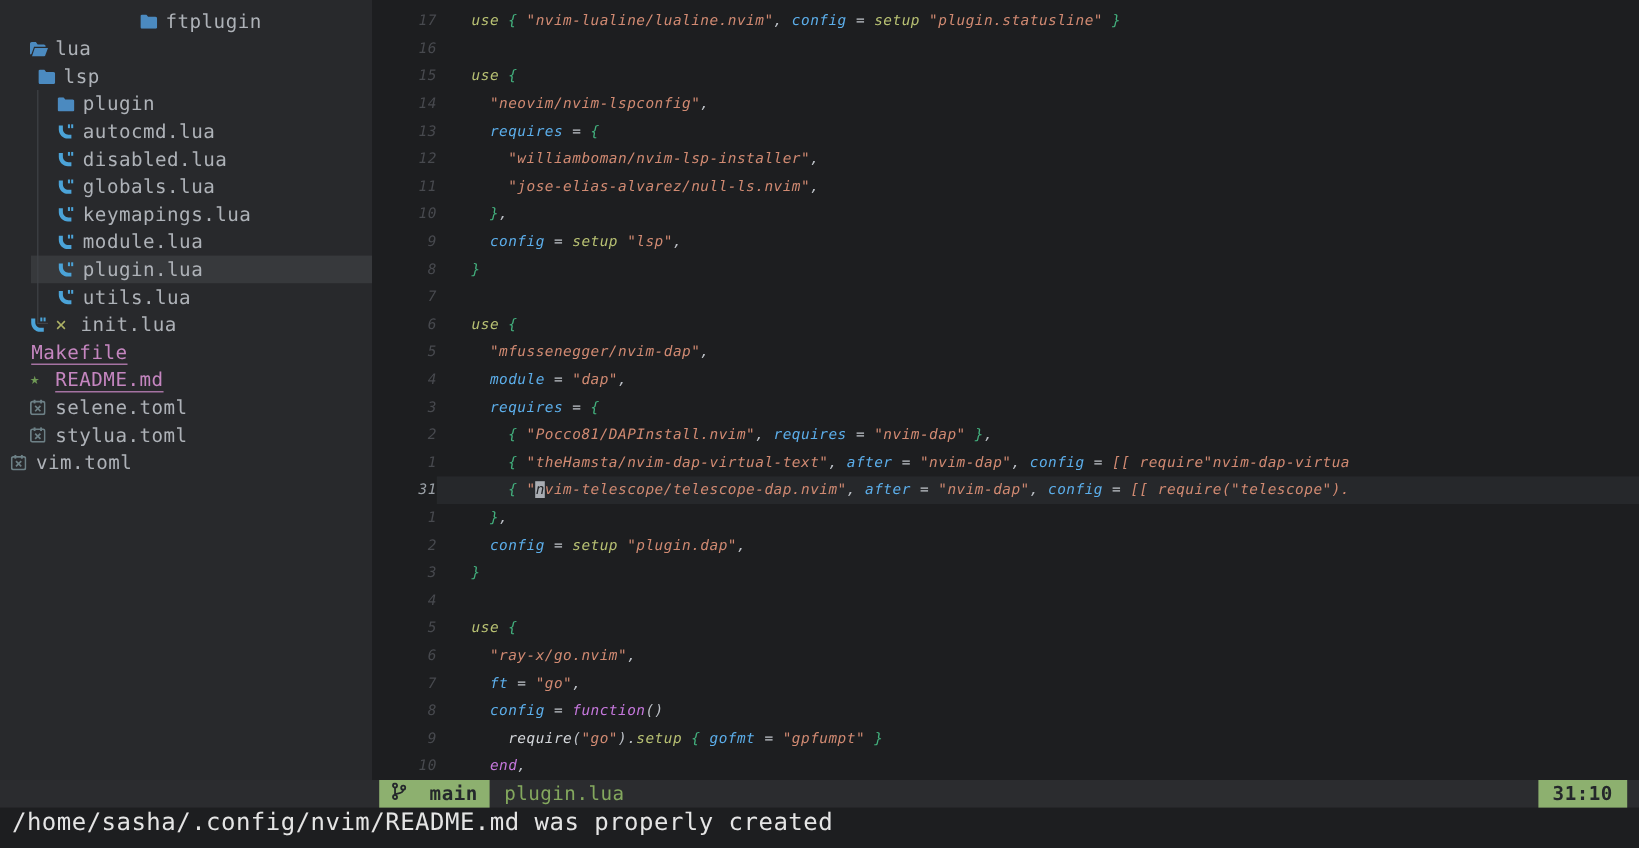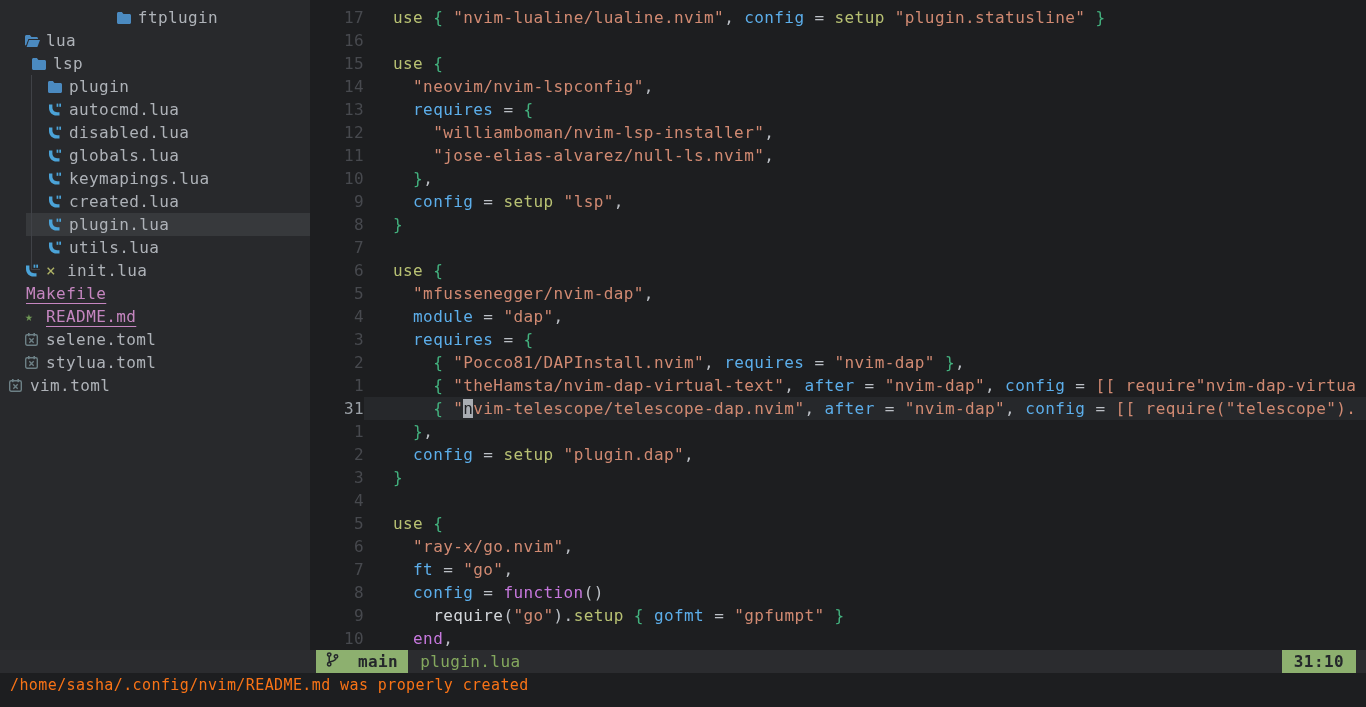--- a/index.html
+++ b/index.html
@@ -19,21 +19,21 @@
   .tree-item .mk{flex:none;width:21px;color:#aeb266;}
   .tree-item .lb{flex:none;}
   .sel{background:linear-gradient(to right,transparent 26px,#37393c 26px);}
   .special .lb{color:#c586c0;text-decoration:underline;text-underline-offset:4px;}
   .star{color:#6f9955;font-size:13px;width:21px;flex:none;}
   .guide{position:absolute;background:#404247;}
 
   
   .editor{position:absolute;left:310px;top:0;width:1056px;height:650px;
           padding-top:6px;box-sizing:border-box;overflow:hidden;}
-  .codeline{display:flex;height:23px;line-height:23px;font-size:16px;}
+  .codeline{display:flex;height:23px;line-height:23px;font-size:12px;font-style:italic;}
   .gutter{flex:none;width:54px;text-align:right;color:#47494e;
           letter-spacing:.4px;white-space:pre;}
   .code{flex:1;padding-left:29px;white-space:pre;letter-spacing:.4px;
         overflow:hidden;color:#bcc0c6;}
   .codeline.current .gutter{color:#9ba1a7;}
   .codeline.current .code{background:#26282b;}
   .kw{color:#b8c173}           
   .kw2{color:#c678dd}          
   .prop{color:#5caeea}         
   .str{color:#d18a72}          
@@ -48,21 +48,21 @@
   .seg-branch{margin-left:316px;background:#8db06f;color:#24272b;
               padding:0 10px;display:flex;align-items:center;gap:19px;
               font-weight:bold;letter-spacing:.4px;flex:none;}
   .seg-file{color:#84a85e;padding-left:12px;letter-spacing:.4px;flex:none;}
   .seg-pos{position:absolute;right:10px;top:0;background:#8db06f;color:#24272b;
            padding:0 12px;height:23px;line-height:23px;font-weight:bold;
            letter-spacing:.4px;}
 
   
   .msgline{position:absolute;left:0;top:673px;width:1366px;height:34px;
-           font-size:15px;line-height:25px;color:#f97316;padding-left:10px;
+           font-size:20px;line-height:25px;color:#e5e5e5;padding-left:10px;
            letter-spacing:.4px;box-sizing:border-box;white-space:pre;}
 </style>
 </head>
 <body>
 
 <div class="app">
 
   <div class="sidebar">
     <div id="tree-list">
         <div class="row tree-item" style="padding-left: 25px; justify-content: center;"><span class="ic"><svg width="14" height="12" viewBox="0 0 14 12">
@@ -95,21 +95,21 @@
             </svg></span><span class="lb">globals.lua</span></div>
         <div class="row tree-item" style="padding-left: 48px;"><span class="ic"><svg width="14" height="14" viewBox="0 0 14 14">
               <path fill="#4ba3d8" d="M1 1.5h3.4v3c0 2.6 2.1 4.7 4.7 4.7h2.4v3.3H8.6C4.4 12.5 1 9.1 1 4.9z"></path>
               <rect x="8.6" y="0.6" width="1.7" height="3.2" fill="#4ba3d8"></rect>
               <rect x="11.3" y="0.6" width="1.7" height="3.2" fill="#4ba3d8"></rect>
             </svg></span><span class="lb">keymapings.lua</span></div>
         <div class="row tree-item" style="padding-left: 48px;"><span class="ic"><svg width="14" height="14" viewBox="0 0 14 14">
               <path fill="#4ba3d8" d="M1 1.5h3.4v3c0 2.6 2.1 4.7 4.7 4.7h2.4v3.3H8.6C4.4 12.5 1 9.1 1 4.9z"></path>
               <rect x="8.6" y="0.6" width="1.7" height="3.2" fill="#4ba3d8"></rect>
               <rect x="11.3" y="0.6" width="1.7" height="3.2" fill="#4ba3d8"></rect>
-            </svg></span><span class="lb">created.lua</span></div>
+            </svg></span><span class="lb">module.lua</span></div>
         <div class="row tree-item sel" style="padding-left: 48px;"><span class="ic"><svg width="14" height="14" viewBox="0 0 14 14">
               <path fill="#4ba3d8" d="M1 1.5h3.4v3c0 2.6 2.1 4.7 4.7 4.7h2.4v3.3H8.6C4.4 12.5 1 9.1 1 4.9z"></path>
               <rect x="8.6" y="0.6" width="1.7" height="3.2" fill="#4ba3d8"></rect>
               <rect x="11.3" y="0.6" width="1.7" height="3.2" fill="#4ba3d8"></rect>
             </svg></span><span class="lb">plugin.lua</span></div>
         <div class="row tree-item" style="padding-left: 48px;"><span class="ic"><svg width="14" height="14" viewBox="0 0 14 14">
               <path fill="#4ba3d8" d="M1 1.5h3.4v3c0 2.6 2.1 4.7 4.7 4.7h2.4v3.3H8.6C4.4 12.5 1 9.1 1 4.9z"></path>
               <rect x="8.6" y="0.6" width="1.7" height="3.2" fill="#4ba3d8"></rect>
               <rect x="11.3" y="0.6" width="1.7" height="3.2" fill="#4ba3d8"></rect>
             </svg></span><span class="lb">utils.lua</span></div>

